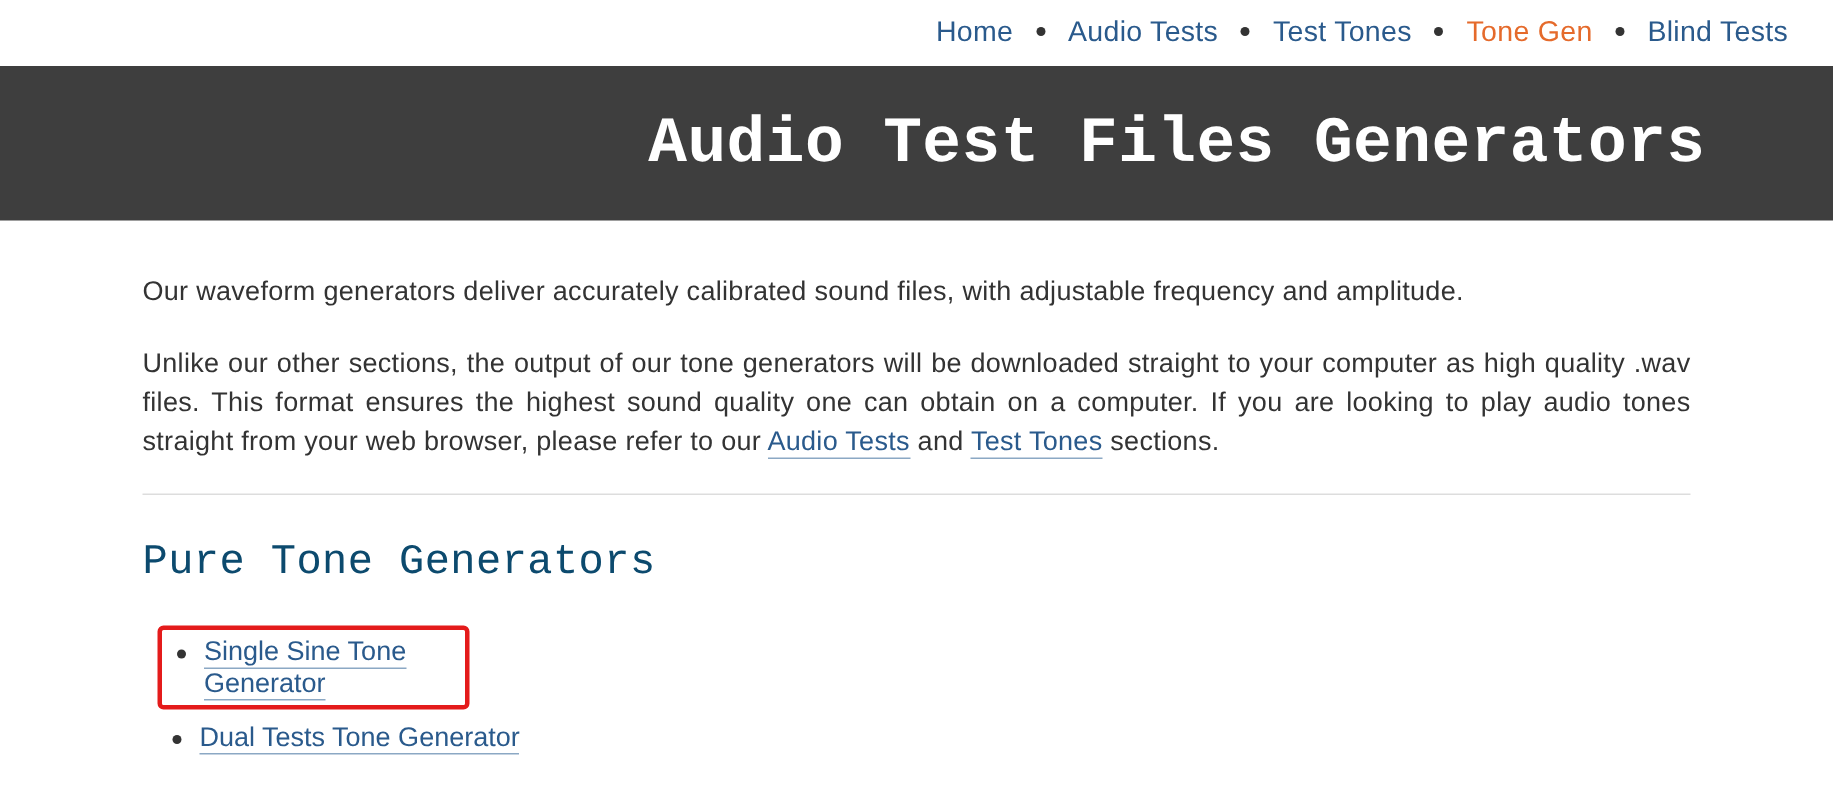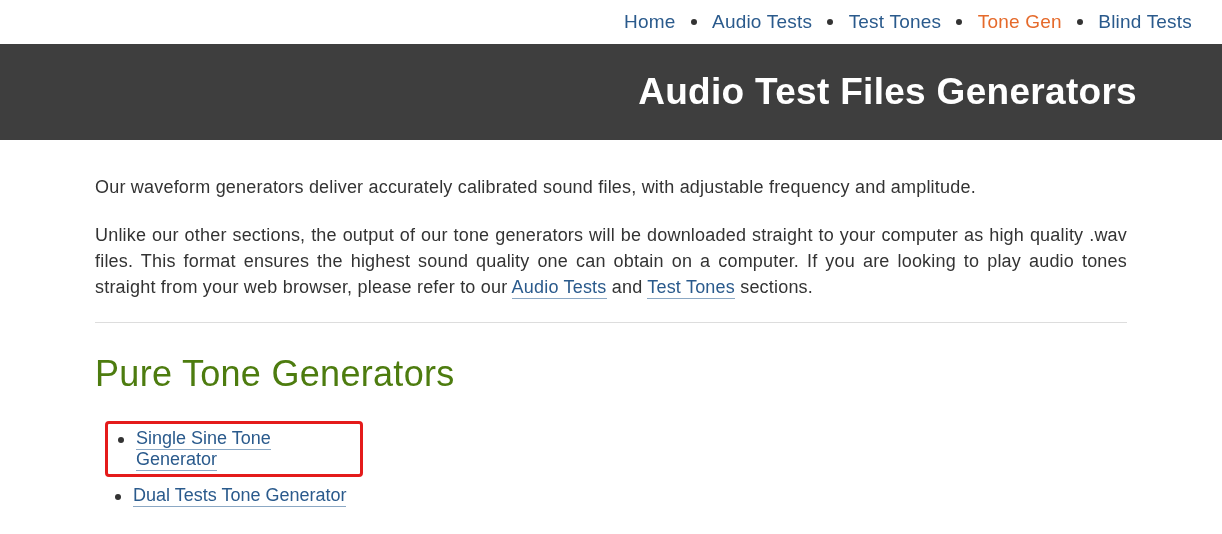--- a/index.html
+++ b/index.html
@@ -37,24 +37,24 @@
       margin: 0 10px 2px 10px;
     }
     .banner {
       background: #3e3e3e;
       color: #ffffff;
       width: 100%;
       padding: 27px 85px 27px 10px;
       text-align: right;
     }
     .banner h1 {
-      font-size: 37px;
+      font-size: 43px;
       font-weight: 600;
       letter-spacing: 0.3px;
-      font-family: Liberation Sans, sans-serif;
+      font-family: Liberation Mono, monospace;
       font-stretch: condensed;
     }
     .content {
       padding: 34px 95px 40px 95px;
       font-size: 18px;
       color: #333333;
       font-family: "Arial Narrow", "Segoe UI", Arial, sans-serif;
       font-stretch: condensed;
     }
     .content p {
@@ -68,25 +68,25 @@
       text-decoration: none;
       border-bottom: 1px solid #8ba8c4;
       padding-bottom: 1px;
     }
     hr.divider {
       border: none;
       border-top: 1px solid #dddddd;
       margin: 18px 0 30px 0;
     }
     h2.section-title {
-      color: #4d7c0f;
-      font-size: 36px;
+      color: #0c4a6e;
+      font-size: 28px;
       font-weight: 400;
       margin-bottom: 26px;
-      font-family: Liberation Sans, sans-serif;
+      font-family: Liberation Mono, monospace;
       font-stretch: condensed;
       letter-spacing: 0.3px;
     }
     ul.gen-list {
       list-style: none;
       padding-left: 10px;
     }
     ul.gen-list li {
       position: relative;
       padding: 4px 6px 4px 28px;
@@ -107,21 +107,21 @@
       color: #2a5a8c;
       text-decoration: none;
       border-bottom: 1px solid #8ba8c4;
       padding-bottom: 1px;
     }
     ul.gen-list li.highlighted {
       border: 3px solid #e41b1b;
       border-radius: 4px;
       display: inline-block;
       padding-right: 14px;
-      width: 258px;
+      width: 208px;
     }
   </style>
 </head>
 <body>
 
 <nav class="topnav">
   <a href="#">Home</a>
   <span class="sep"></span>
   <a href="#">Audio Tests</a>
   <span class="sep"></span>

